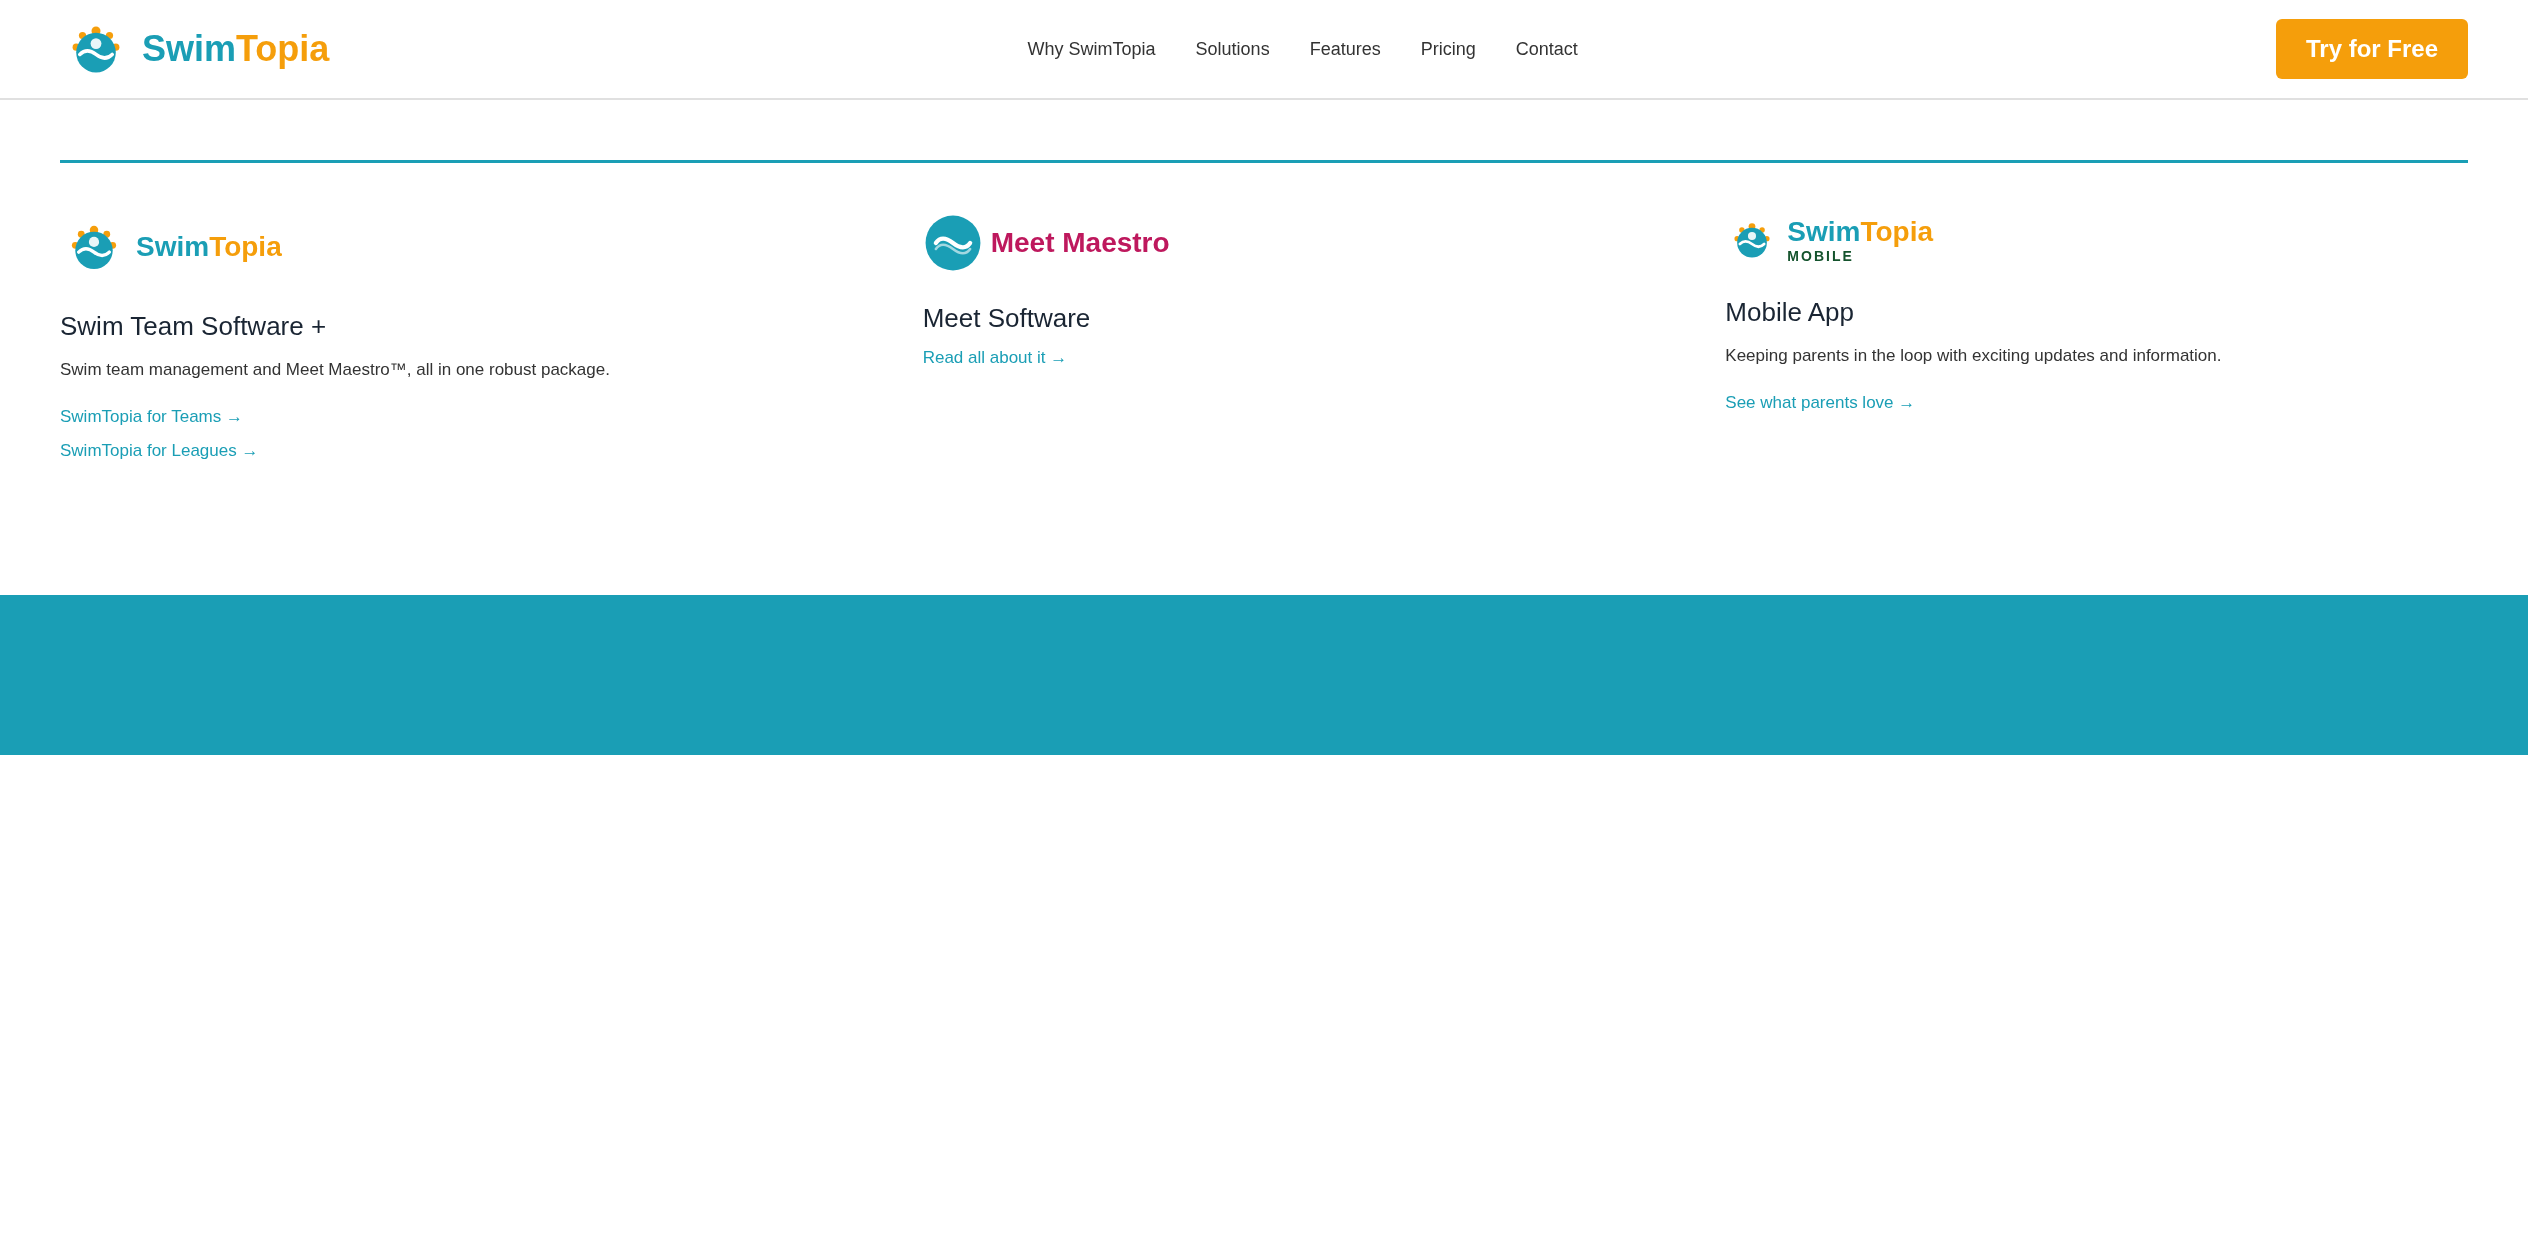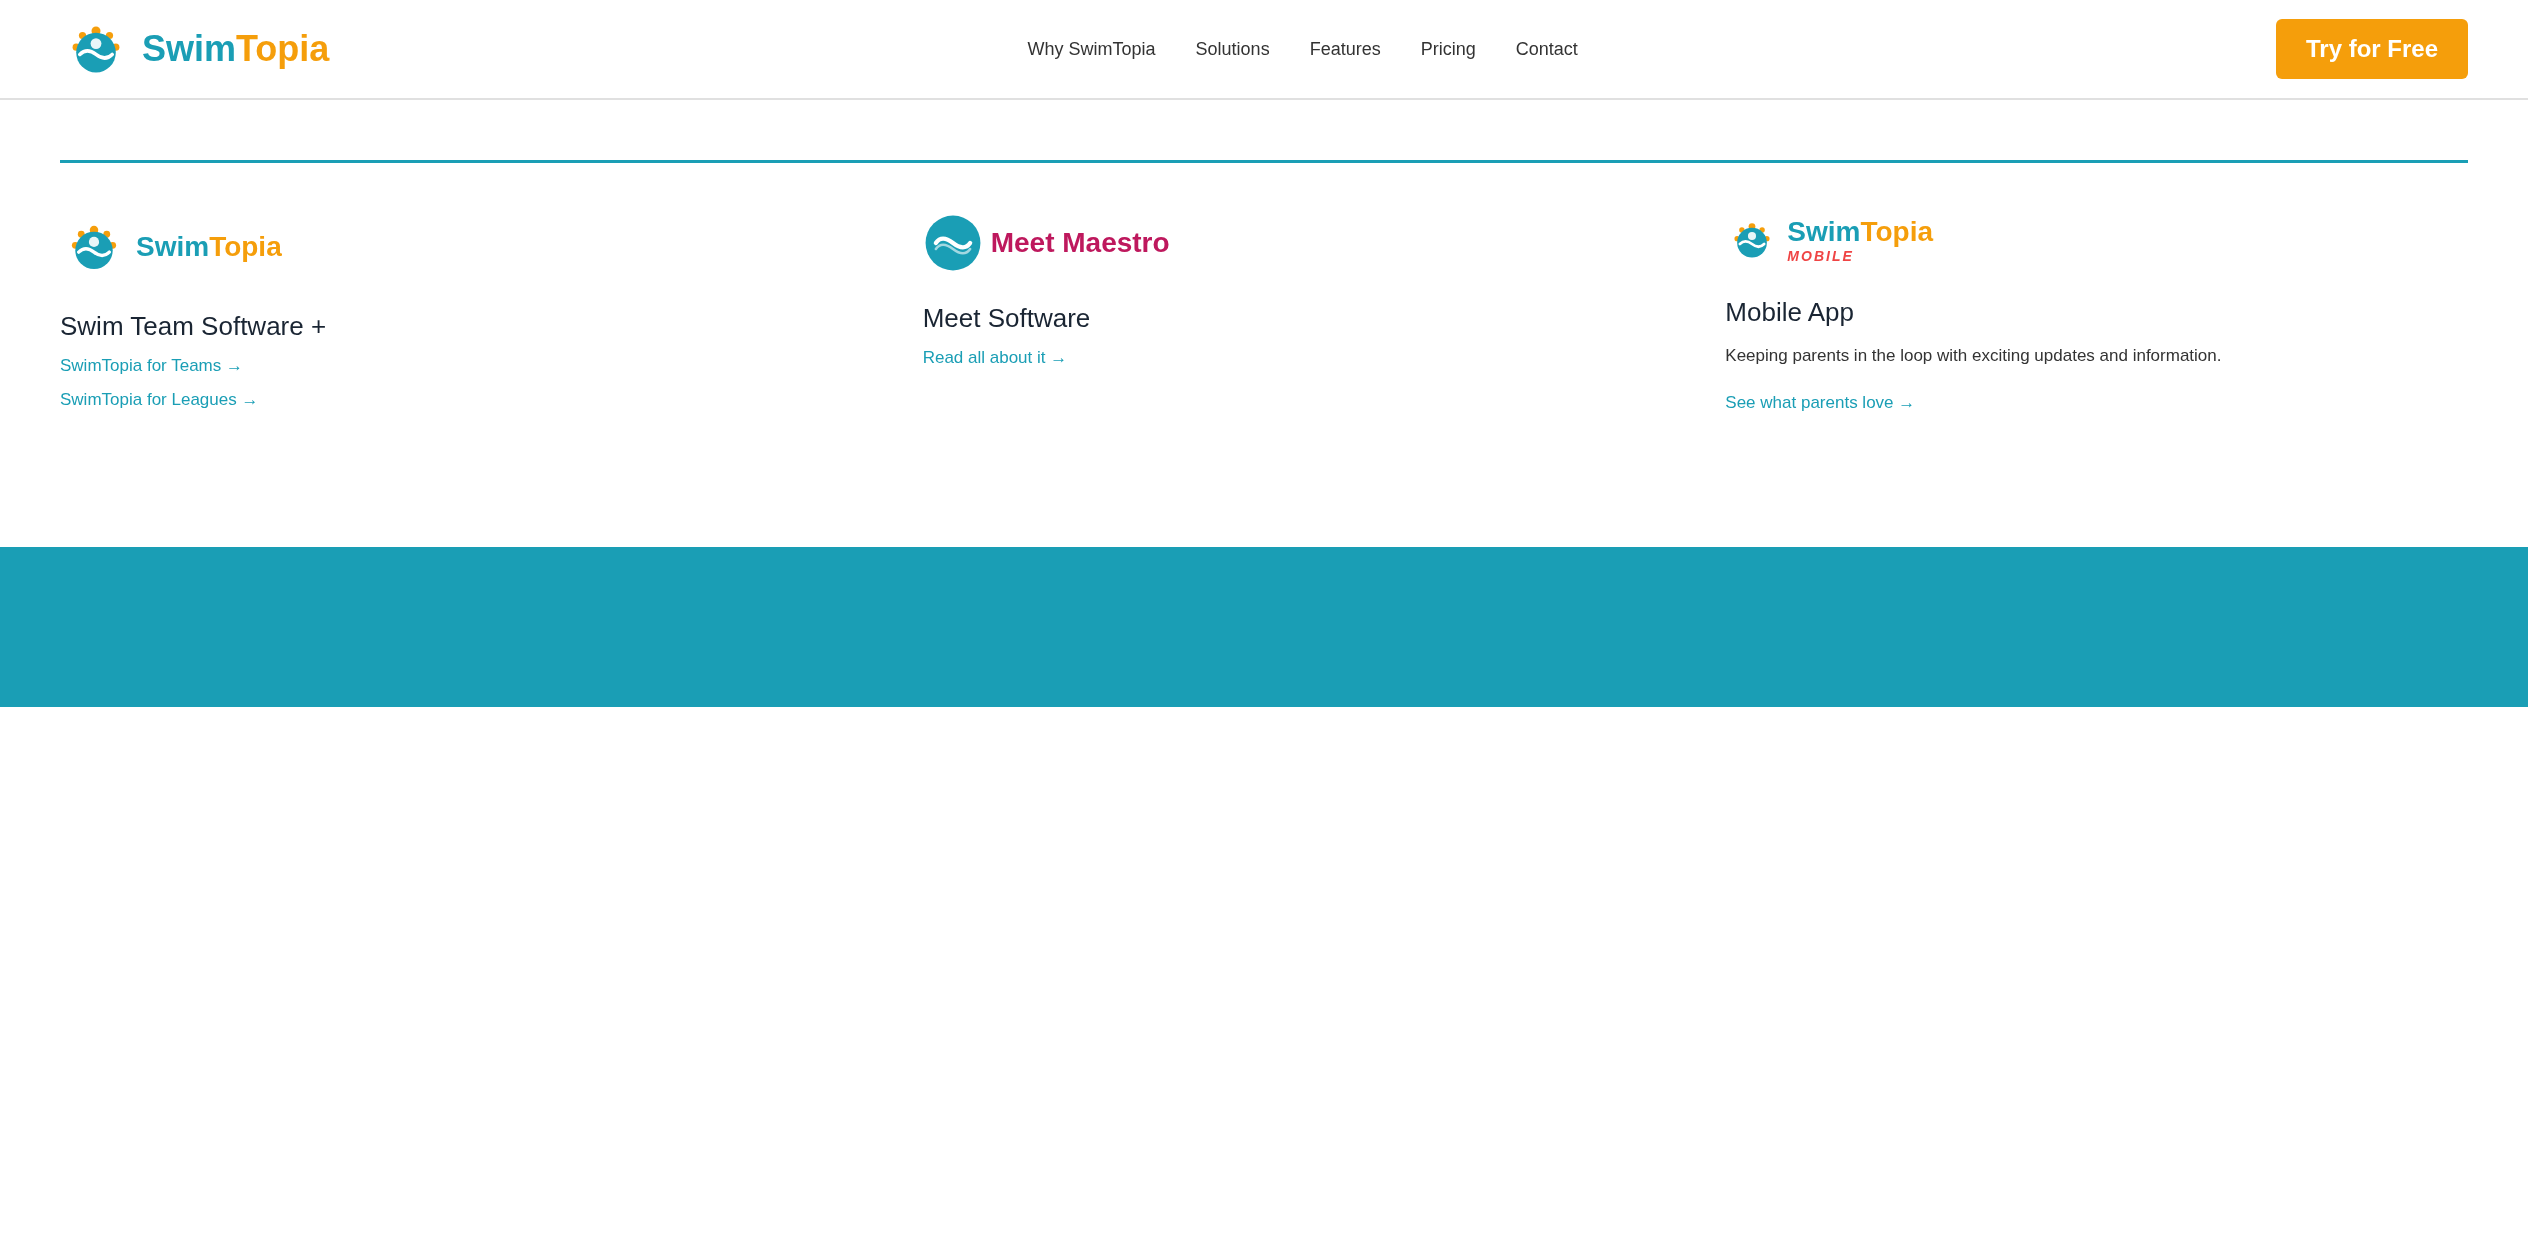--- a/index.html
+++ b/index.html
@@ -76,21 +76,21 @@
       gap: 8px;
     }
 
     
     .swimtopia-logo-text { font-size: 28px; font-weight: 700; }
     .swimtopia-logo-swim { color: #1a9eb5; }
     .swimtopia-logo-topia { color: #f59e0b; }
 
     
     .meet-maestro-text { font-size: 28px; font-weight: 700; color: #be185d; }
-    .mobile-label { font-size: 14px; font-weight: 600; color: #ef4444; letter-spacing: 2px; display: block; font-style: italic; }
+    .mobile-label { font-size: 14px; font-weight: 600; color: #14532d; letter-spacing: 2px; display: block; }
 
     .card h2 {
       font-size: 26px;
       font-weight: 400;
       color: #1a2533;
       margin-bottom: 14px;
     }
 
     .card p {
       font-size: 17px;
@@ -176,20 +176,21 @@
           <circle cx="18" cy="38" r="4" fill="#f59e0b"></circle>
           <circle cx="40" cy="44" r="22" fill="#1a9eb5"></circle>
           <path d="M22 46 Q30 38 40 46 Q50 54 58 46" stroke="white" stroke-width="4" fill="none" stroke-linecap="round"></path>
           <circle cx="40" cy="34" r="6" fill="white" opacity="0.9"></circle>
         </svg>
         <span class="swimtopia-logo-text">
           <span class="swimtopia-logo-swim">Swim</span><span class="swimtopia-logo-topia">Topia</span>
         </span>
       </div>
       <h2>Swim Team Software +</h2>
+      <p>Swim team management and Meet Maestro™, all in one robust package.</p>
       <a class="card-link" href="#">SwimTopia for Teams →</a>
       <a class="card-link" href="#">SwimTopia for Leagues →</a>
     </div>
 
     <div class="card">
       <div class="card-logo">
 
         <svg class="logo-icon-mm" viewBox="0 0 70 70" xmlns="http://www.w3.org/2000/svg">
           <circle cx="35" cy="35" r="32" fill="#1a9eb5"></circle>
           <path d="M15 35 Q22 25 35 35 Q48 45 55 35" stroke="white" stroke-width="5" fill="none" stroke-linecap="round"></path>

